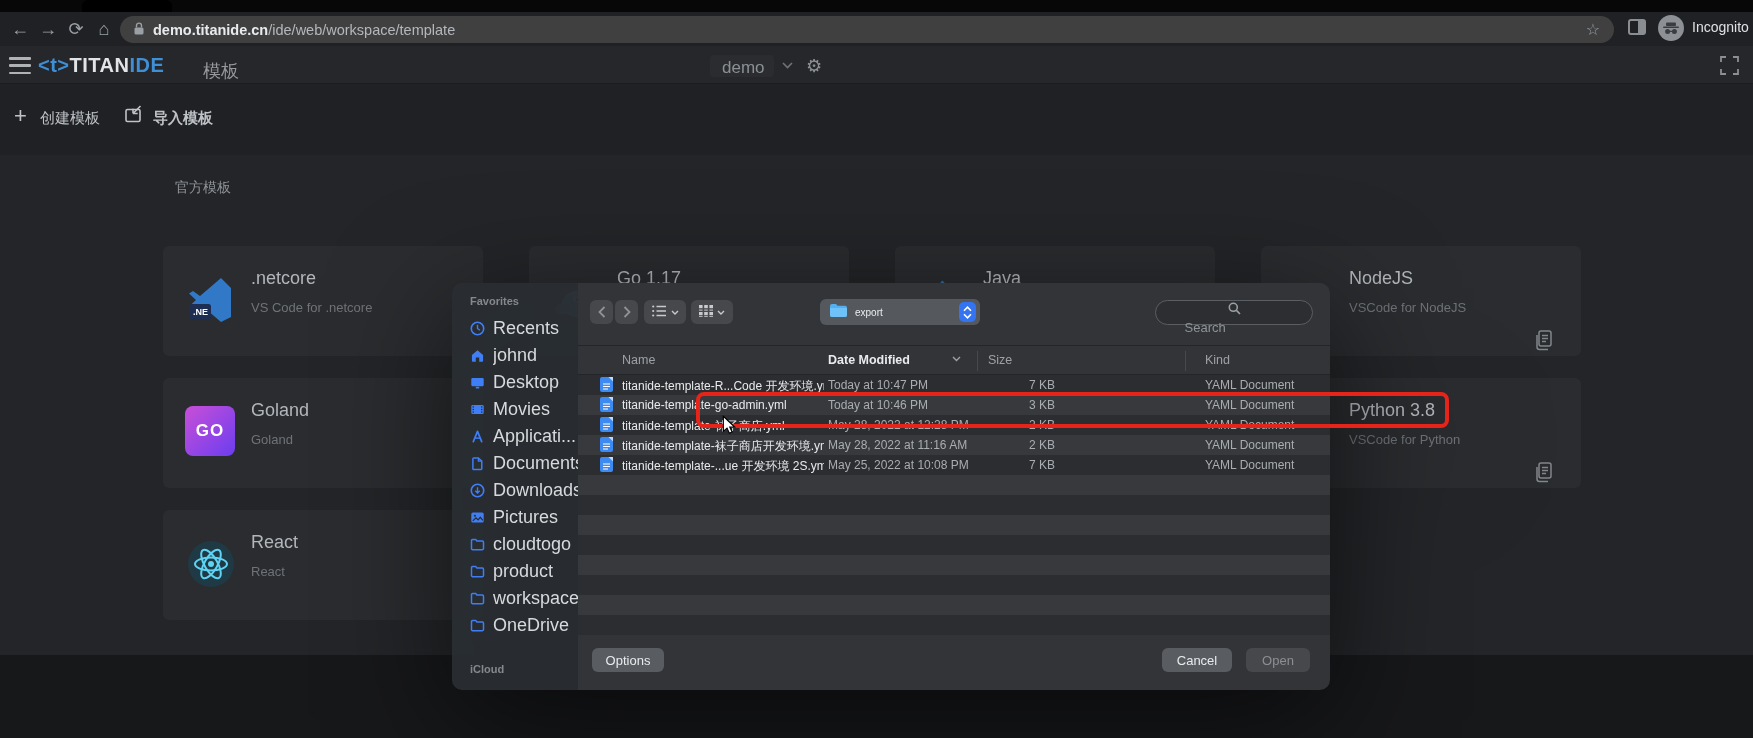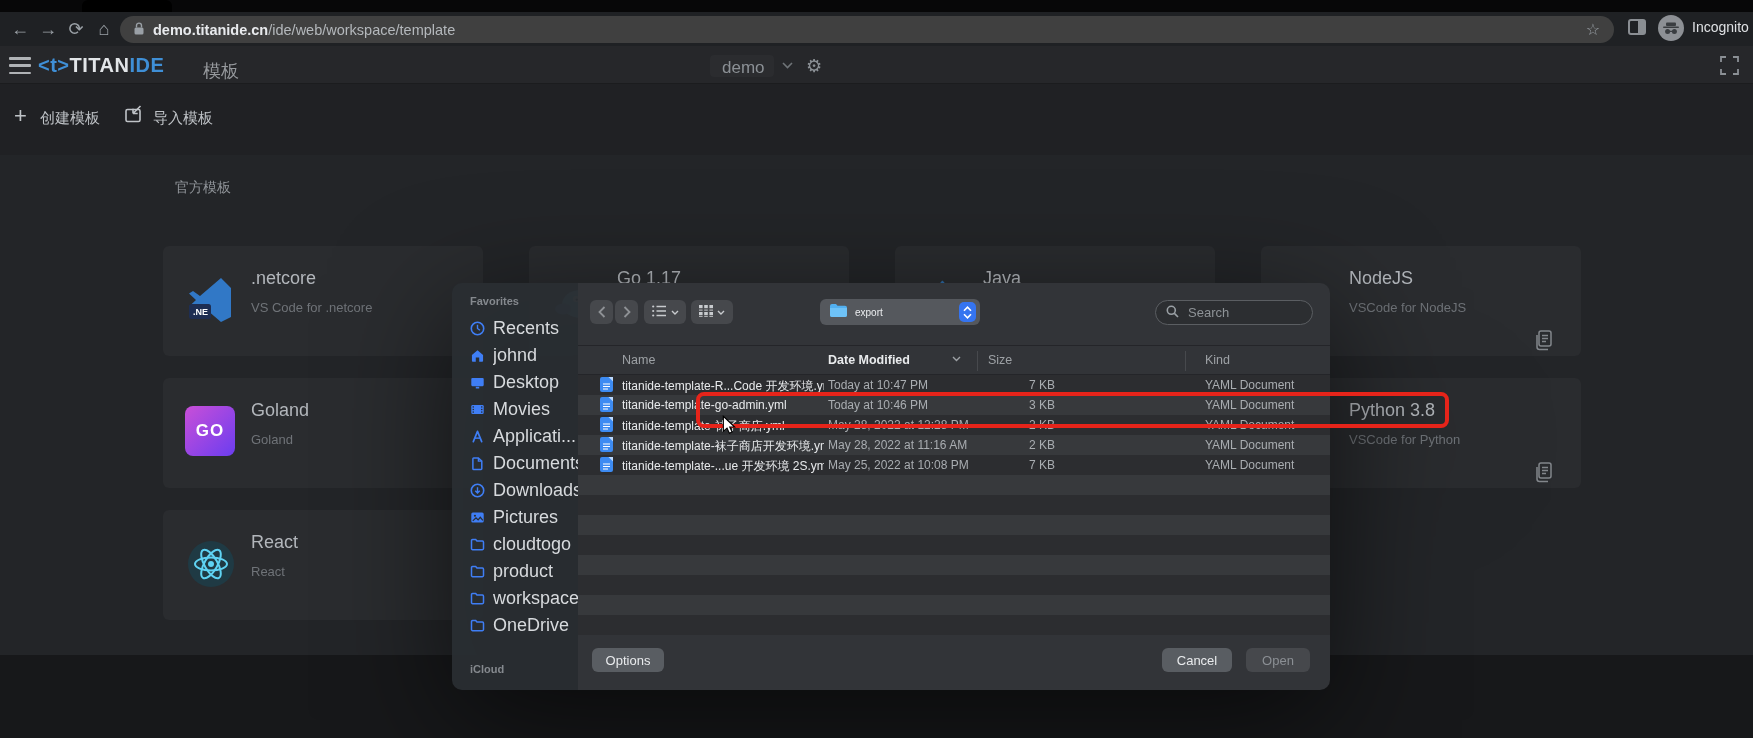--- a/index.html
+++ b/index.html
@@ -31,21 +31,21 @@
   .wspill{left:710px;top:55px;width:64px;height:22px;background:#2b2c2f;border-radius:4px;}
   .wsname{left:722px;top:58px;font-size:17px;color:#8b9095;}
   .wschev{left:782px;top:62px;}
   .gear{left:806px;top:55px;font-size:18px;color:#8b9095;}
   .fullscreen{left:1720px;top:56px;}
   
   .actionsbar{left:0;top:84px;width:1753px;height:71px;background:#202124;}
   .plusglyph{left:14px;top:103px;font-size:22px;color:#bfc3c7;}
   .createlabel{left:40px;top:109px;font-size:15px;color:#bfc3c7;}
   .importicon{left:124px;top:105px;}
-  .importlabel{left:153px;top:109px;font-size:15px;color:#bfc3c7;}
+  .importlabel{left:153px;top:109px;font-size:15px;color:#bfc3c7;font-weight:bold;}
   
   .mainpanel{left:0;top:155px;width:1753px;height:500px;background:#232528;}
   .bottomband{left:0;top:655px;width:1753px;height:83px;background:#17181a;}
   .sectiontitle{left:175px;top:179px;font-size:14px;color:#8f9398;}
   .card{width:320px;height:110px;background:#2a2c2f;border-radius:6px;}
   .cardicon{position:absolute;left:22px;top:28px;width:52px;height:52px;}
   .cardtitle{position:absolute;left:88px;top:22px;font-size:18px;color:#b2b6bb;}
   .cardsub{position:absolute;left:88px;top:54px;font-size:13px;color:#6f7378;}
   .doccopy{position:absolute;left:272px;top:84px;}
   .golandbox{width:50px;height:50px;border-radius:8px;background:linear-gradient(135deg,#c94fd8,#6b3df0);display:flex;align-items:center;justify-content:center;color:#fff;font-weight:bold;font-size:17px;letter-spacing:1px;}
@@ -55,21 +55,21 @@
   .dsechead{position:absolute;left:18px;font-size:11px;font-weight:bold;color:#85898e;}
   .dsitems{position:absolute;left:0;top:32px;width:126px;}
   .dsitem{height:27px;display:flex;align-items:center;padding-left:18px;}
   .dsitem .si{width:15px;height:15px;margin-right:8px;flex:0 0 auto;}
   .dsitem span{font-size:18px;font-weight:500;color:#d7dadd;white-space:nowrap;overflow:hidden;}
   .dmain{position:absolute;left:126px;top:0;width:752px;height:407px;background:#323438;border-radius:0 10px 10px 0;}
   .mbtn{position:absolute;top:17px;height:24px;background:#46484c;border-radius:6px;display:flex;align-items:center;justify-content:center;gap:4px;}
   .exportpill{position:absolute;left:242px;top:16px;width:160px;height:26px;background:#55585d;border-radius:6px;display:flex;align-items:center;padding:0 4px 0 10px;}
   .exportname{font-size:10px;color:#eceef0;margin-left:8px;flex:1;}
   .stepper{width:17px;height:20px;background:#3574f0;border-radius:5px;display:flex;align-items:center;justify-content:center;}
-  .searchpill{position:absolute;left:577px;top:17px;width:158px;height:25px;border:1.5px solid #5b5e62;background:#2c2e31;border-radius:13px;display:flex;align-items:center;padding:0 10px;}
+  .searchpill{position:absolute;left:577px;top:17px;width:158px;height:25px;border:1.5px solid #5b5e62;background:#2c2e31;border-radius:13px;display:flex;align-items:center;padding:0 10px;flex-direction:column;}
   .searchpill input{background:transparent;border:none;outline:none;color:#c7cacd;font-size:13px;width:110px;margin-left:7px;}
   .searchpill input::placeholder{color:#8e9397;}
   .lheader{position:absolute;left:0;top:62px;width:752px;height:30px;border-top:1px solid #242529;border-bottom:1px solid #242529;}
   .hcell{position:absolute;top:7px;font-size:12.5px;color:#9da1a5;}
   .hdiv{position:absolute;top:5px;width:1px;height:20px;background:#47494d;}
   .rows{position:absolute;left:0;top:92px;width:752px;}
   .lrow{position:relative;height:20px;background:#2c2d30;}
   .lrow:nth-child(even){background:#37393c;}
   .lrow .fic{position:absolute;left:22px;top:2px;}
   .lrow .fname{position:absolute;left:44px;top:3px;width:202px;font-size:12px;color:#e8eaec;white-space:nowrap;overflow:hidden;}

